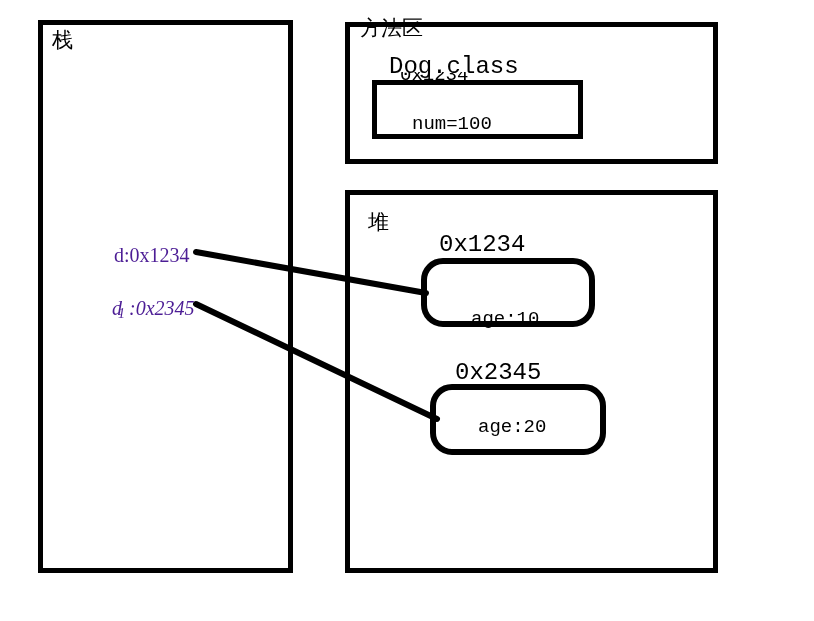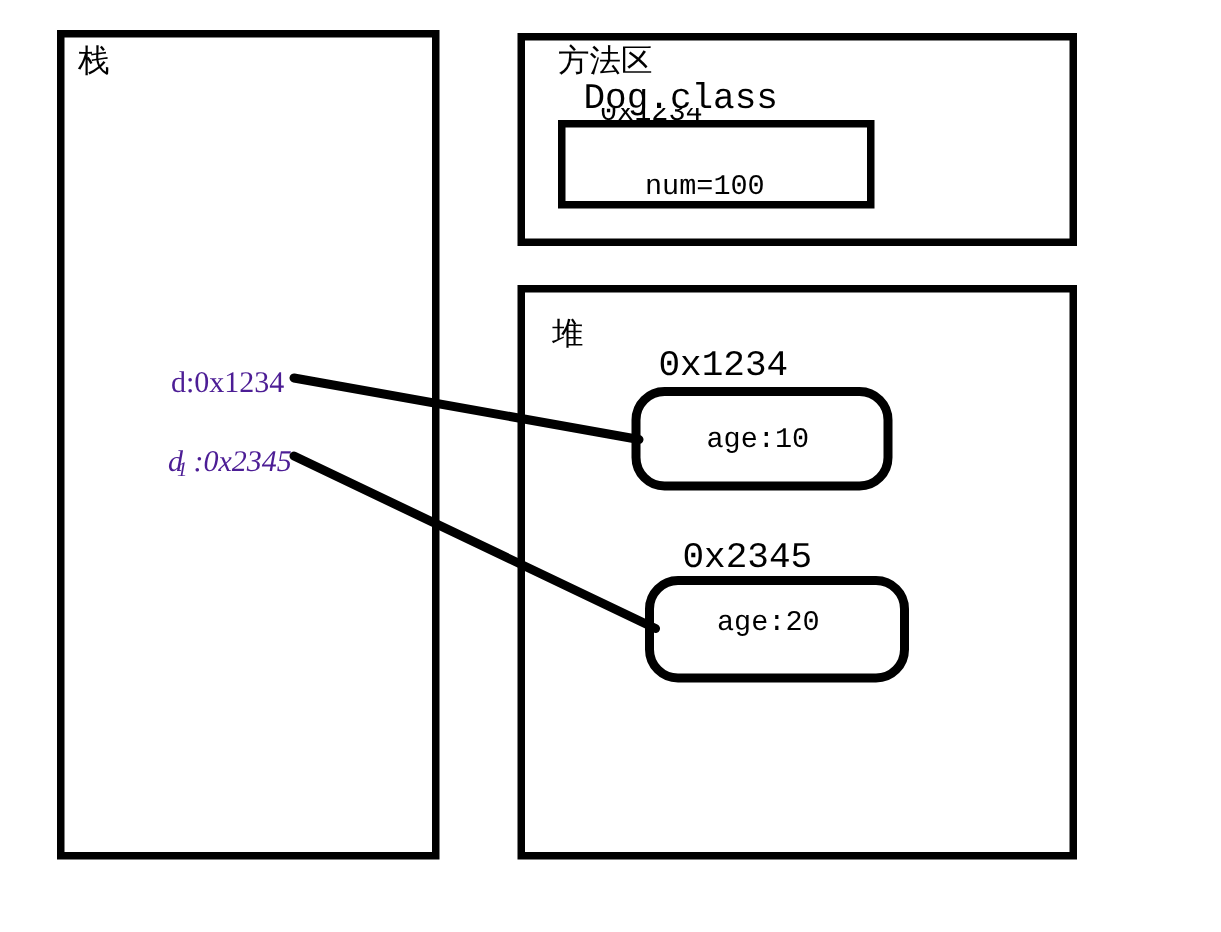--- a/index.html
+++ b/index.html
@@ -100,40 +100,40 @@
 </style>
 </head>
 <body>
 
 <div id="canvas">
 
   <div class="region" style="left:38px; top:20px; width:255px; height:553px;"></div>
   <div class="region-label" style="left:52px; top:30px;">栈</div>
 
   <div class="region" style="left:345px; top:22px; width:373px; height:142px;"></div>
-  <div class="region-label" style="left:360px; top:30px;margin-left:12px;">方法区</div>
+  <div class="region-label" style="left:360px; top:18px;">方法区</div>
   <div class="mono-label" style="left:389px; top:55px;">Dog.class</div>
 
   <div class="clip-window" style="left:400px; top:72px; width:110px; height:14px;">
     <div class="clipped-addr" style="left:0px; top:-6px;">0x1234</div>
   </div>
 
   <div class="static-box" style="left:372px; top:80px; width:211px; height:59px;"></div>
-  <div class="box-text" style="left:412px; top:115px;margin-left:18px;">num=100</div>
+  <div class="box-text" style="left:412px; top:115px;">num=100</div>
 
   <div class="region" style="left:345px; top:190px; width:373px; height:383px;"></div>
   <div class="region-label" style="left:368px; top:212px;">堆</div>
 
   <div class="mono-label" style="left:439px; top:233px;">0x1234</div>
   <div class="obj-box" style="left:421px; top:258px; width:174px; height:69px;"></div>
-  <div class="box-text" style="left:471px; top:284px;">age:10</div>
+  <div class="box-text" style="left:471px; top:310px;">age:10</div>
 
   <div class="mono-label" style="left:455px; top:361px;">0x2345</div>
   <div class="obj-box" style="left:430px; top:384px; width:176px; height:71px;"></div>
-  <div class="box-text" style="left:478px; top:406px;">age:20</div>
+  <div class="box-text" style="left:478px; top:418px;">age:20</div>
 
   <div class="stack-var" style="left:114px; top:245px;">d:0x1234</div>
 
   <div class="stack-var" style="left:112px; top:298px;font-style:italic;">
     <span>d</span><span class="sub">1</span><span>:</span><span>0x2345</span>
   </div>
 
   <svg id="arrows" viewBox="0 0 814 621" xmlns="http://www.w3.org/2000/svg">
     <line x1="196" y1="252" x2="426" y2="293" stroke="#000000" stroke-width="6" stroke-linecap="round"></line>
     <line x1="196" y1="304" x2="437" y2="419" stroke="#000000" stroke-width="6" stroke-linecap="round"></line>

